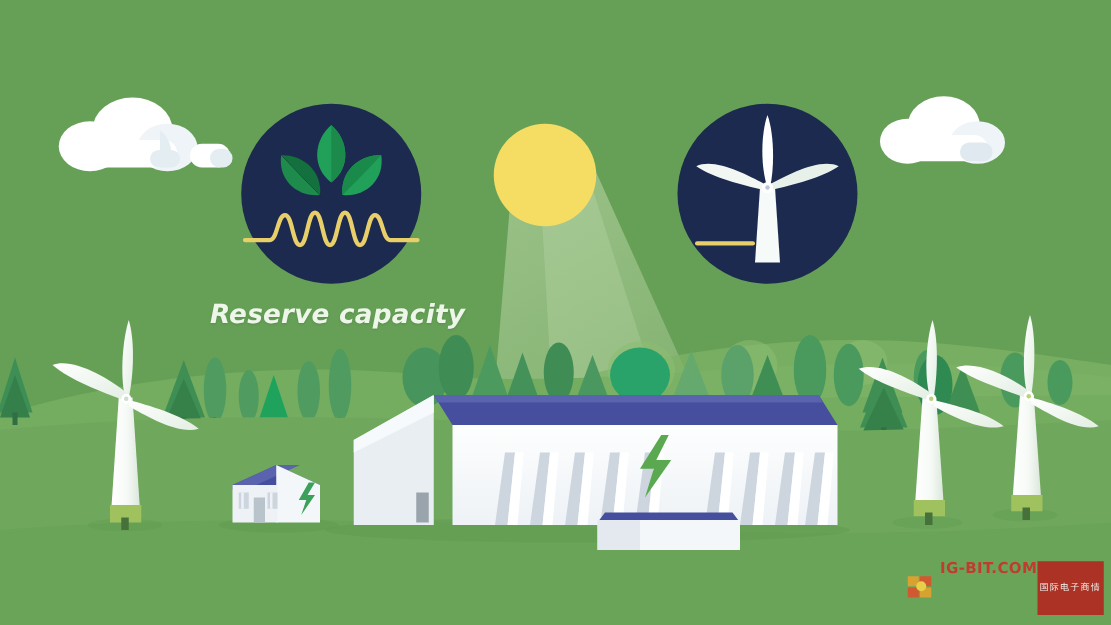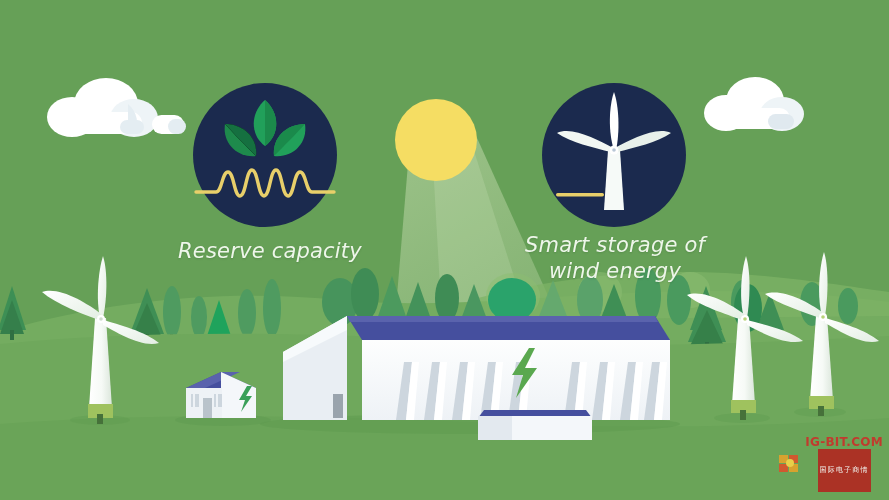--- a/index.html
+++ b/index.html
@@ -20,35 +20,36 @@
     color:#eef6ea;
     font-style:italic;
     font-size:21px;
     line-height:26px;
     text-align:center;
     letter-spacing:.2px;
     font-family:"DejaVu Sans", sans-serif;
     text-shadow:0 1px 2px rgba(30,60,25,.18);
     white-space:pre-line;
     user-select:none;
+    font-weight:bold;
   }
   #label-reserve { left:155px; top:238px; width:230px; }
   #label-smart   { left:500px; top:232px; width:230px; }
 
   
   #watermark {
     position:absolute; right:6px; bottom:8px;
     display:flex; align-items:center; gap:4px;
     opacity:.93;
   }
   #wm-mark {
     width:22px; height:20px;
     display:block;
   }
-  #wm-textwrap { display:flex; flex-direction:column; line-height:1;align-items:center; }
+  #wm-textwrap { display:flex; flex-direction:row; line-height:1; }
   #wm-title {
     font-family:"DejaVu Sans", sans-serif;
     font-weight:bold; font-size:12px; color:#c8342b;
     letter-spacing:.3px;
   }
   #wm-sub {
     margin-top:1px;
     font-family:"DejaVu Sans", sans-serif;
     font-size:7px; color:#ffffff;
     background:#b02a22;
@@ -328,22 +329,20 @@
         <circle cx="614" cy="150" r="4.5" fill="#ffffff"></circle>
         <circle cx="614" cy="150" r="1.8" fill="#b8c6d6"></circle>
       </g>
 
       <rect x="556" y="193" width="48" height="3.4" rx="1.7" fill="#e8cf6a"></rect>
     </g>
   </svg>
 
   <div class="cap-label" id="label-reserve">Reserve capacity</div>
 
-  <div class="cap-label" id="label-smart">Smart storage of
-wind energy</div>
 
   <div id="watermark">
     <svg id="wm-mark" viewBox="0 0 22 20">
       <rect x="0" y="1" width="9" height="8" fill="#e0a22c"></rect>
       <rect x="10" y="1" width="9" height="8" fill="#d8542c"></rect>
       <rect x="0" y="10" width="9" height="8" fill="#d8542c"></rect>
       <rect x="10" y="10" width="9" height="8" fill="#e0a22c"></rect>
       <circle cx="11" cy="9" r="4" fill="#f2d34a"></circle>
     </svg>
     <div id="wm-textwrap">

